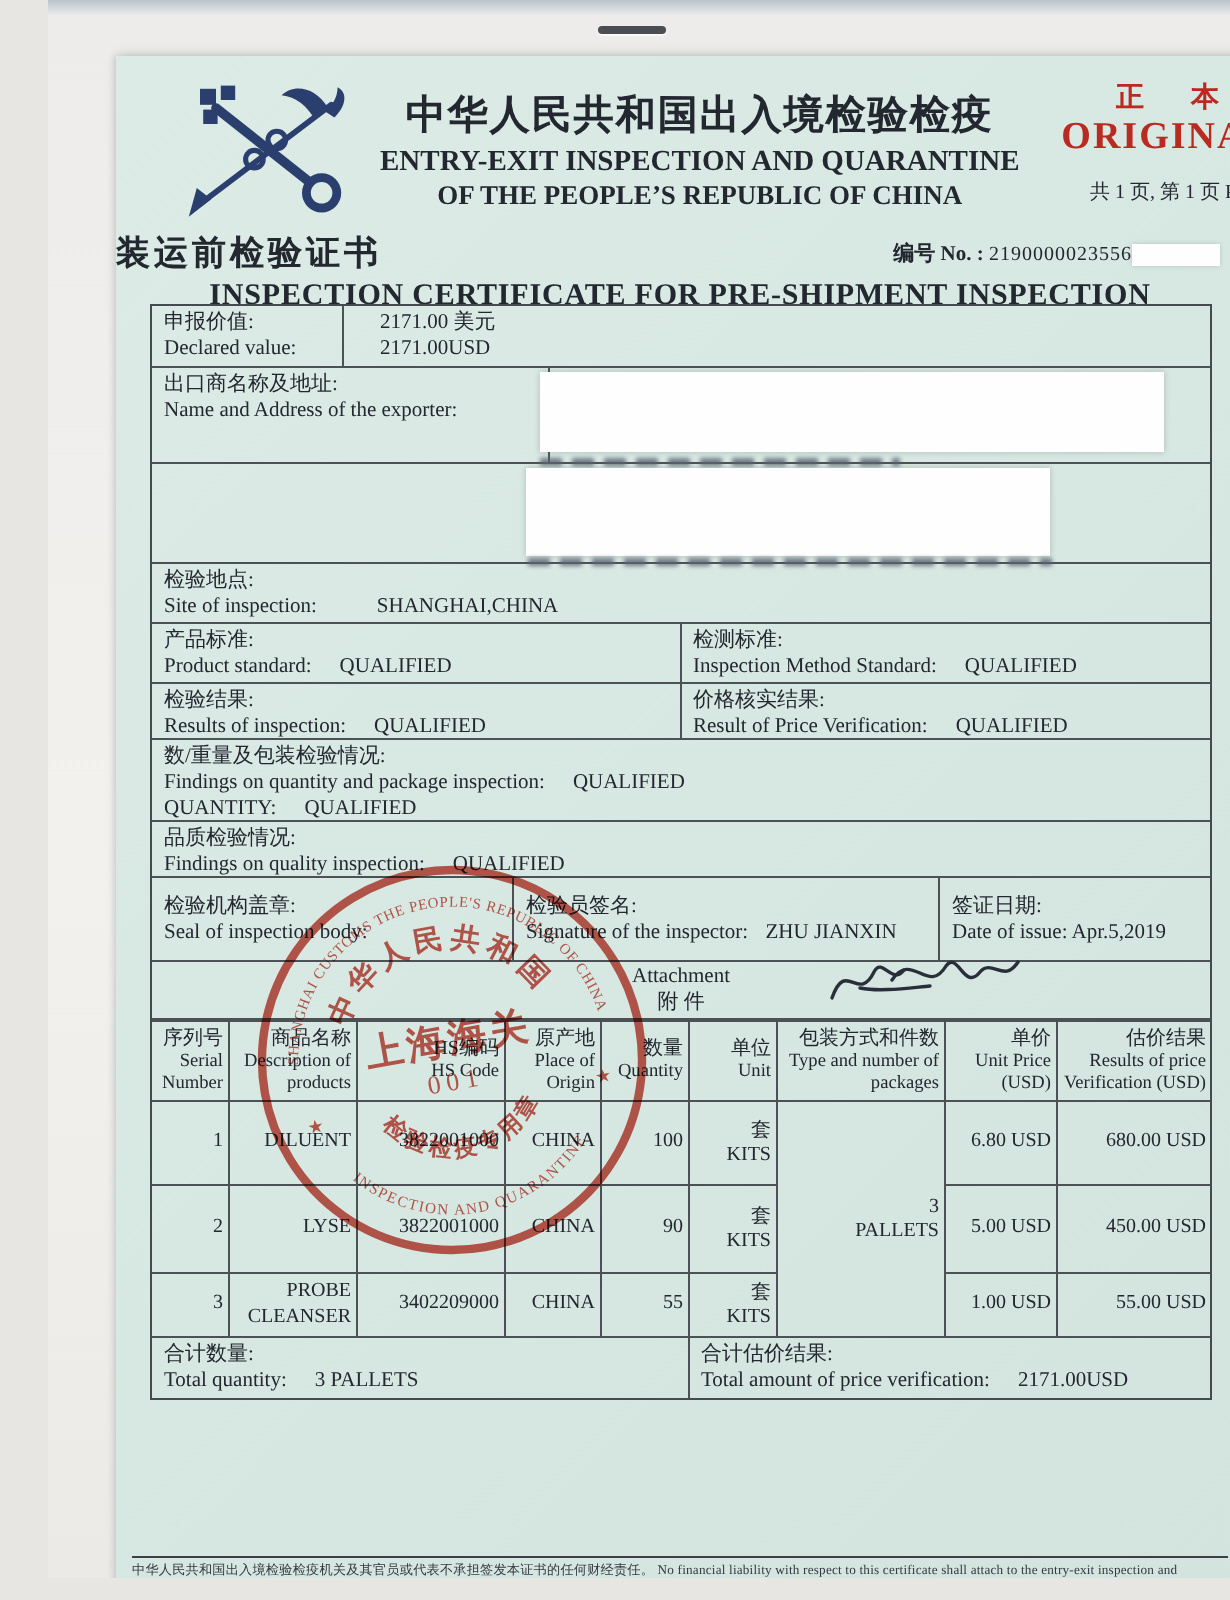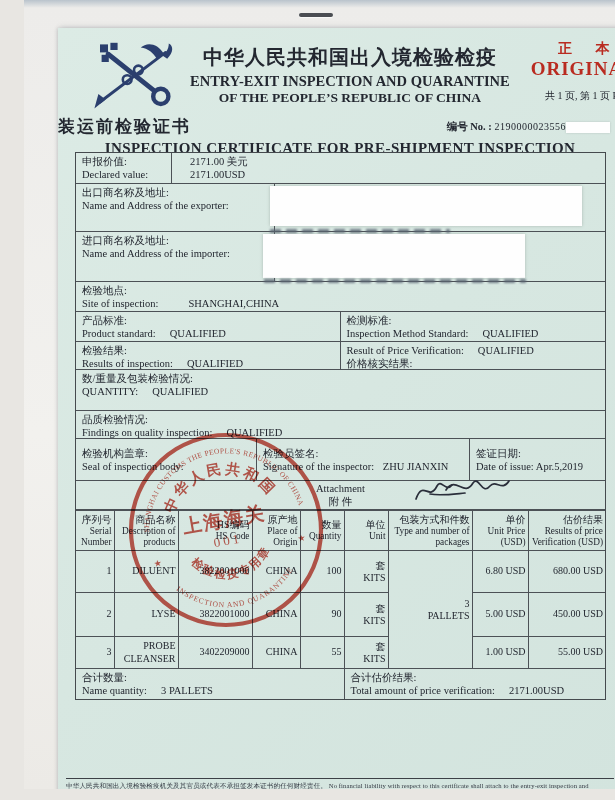--- a/index.html
+++ b/index.html
@@ -152,24 +152,20 @@
 
       <div class="row r-exporter">
         <div class="cell lblcol bdr">
           <div>出口商名称及地址:</div>
           <div>Name and Address of the exporter:</div>
         </div>
         <div class="cell valcol"></div>
       </div>
 
       <div class="row r-importer">
-        <div class="cell lblcol bdr">
-          <div>进口商名称及地址:</div>
-          <div>Name and Address of the importer:</div>
-        </div>
         <div class="cell valcol"></div>
       </div>
 
       <div class="row r-site">
         <div class="cell">
           <div>检验地点:</div>
           <div><span>Site of inspection:</span><span class="val" style="margin-left:30px">SHANGHAI,CHINA</span></div>
         </div>
       </div>
 
@@ -183,28 +179,29 @@
           <div><span>Inspection Method Standard:</span><span class="val">QUALIFIED</span></div>
         </div>
       </div>
 
       <div class="row r-res">
         <div class="cell w50 bdr">
           <div>检验结果:</div>
           <div><span>Results of inspection:</span><span class="val">QUALIFIED</span></div>
         </div>
         <div class="cell w50">
+          <div>价格核实结果:</div>
           <div><span>Result of Price Verification:</span><span class="val">QUALIFIED</span></div>
-          <div>价格核实结果:</div>
         </div>
       </div>
 
       <div class="row r-findings">
         <div class="cell">
           <div>数/重量及包装检验情况:</div>
+          <div><span>Findings on quantity and package inspection:</span><span class="val">QUALIFIED</span></div>
           <div><span>QUANTITY:</span><span class="val">QUALIFIED</span></div>
         </div>
       </div>
 
       <div class="row r-quality">
         <div class="cell">
           <div>品质检验情况:</div>
           <div><span>Findings on quality inspection:</span><span class="val">QUALIFIED</span></div>
         </div>
       </div>
@@ -323,21 +320,21 @@
               <td class="unit">
                   <div>套</div>
                   <div>KITS</div>
                 </td>
               <td>1.00 USD</td>
               <td>55.00 USD</td>
             </tr>
             <tr class="totals">
               <td colspan="5">
                 <div>合计数量:</div>
-                <div><span>Name quantity:</span><span class="val">3 PALLETS</span></div>
+                <div><span>Total quantity:</span><span class="val">3 PALLETS</span></div>
               </td>
               <td colspan="4">
                 <div>合计估价结果:</div>
                 <div><span>Total amount of price verification:</span><span class="val">2171.00USD</span></div>
               </td>
             </tr>
           </tbody>
         </table>
       </div>
     </div>

